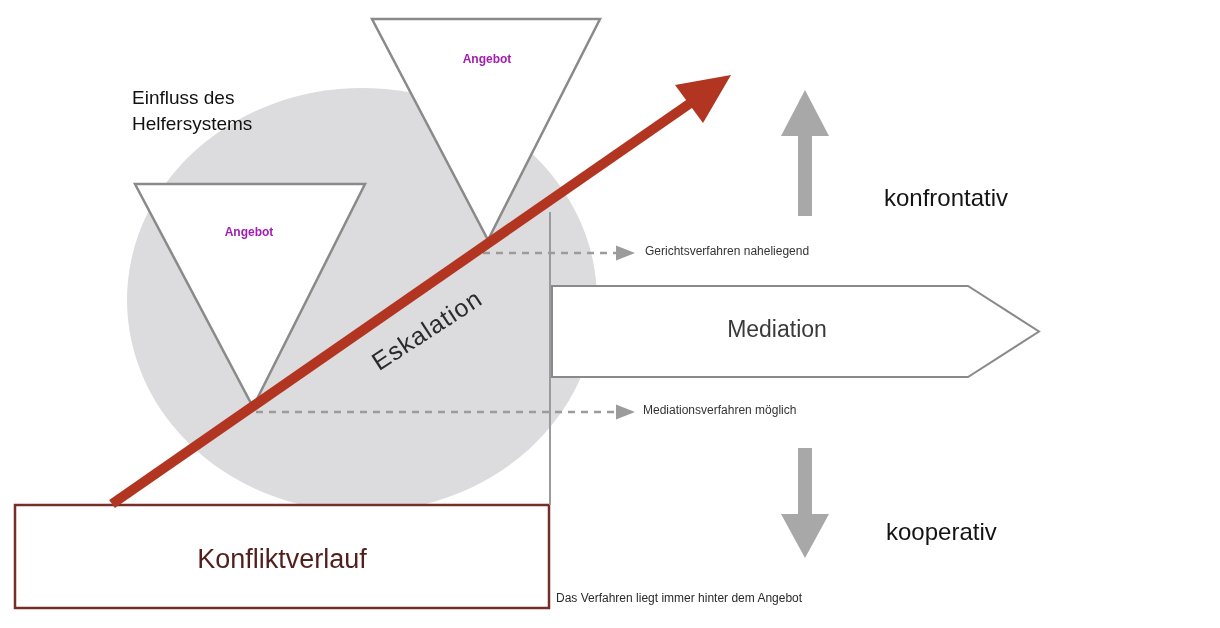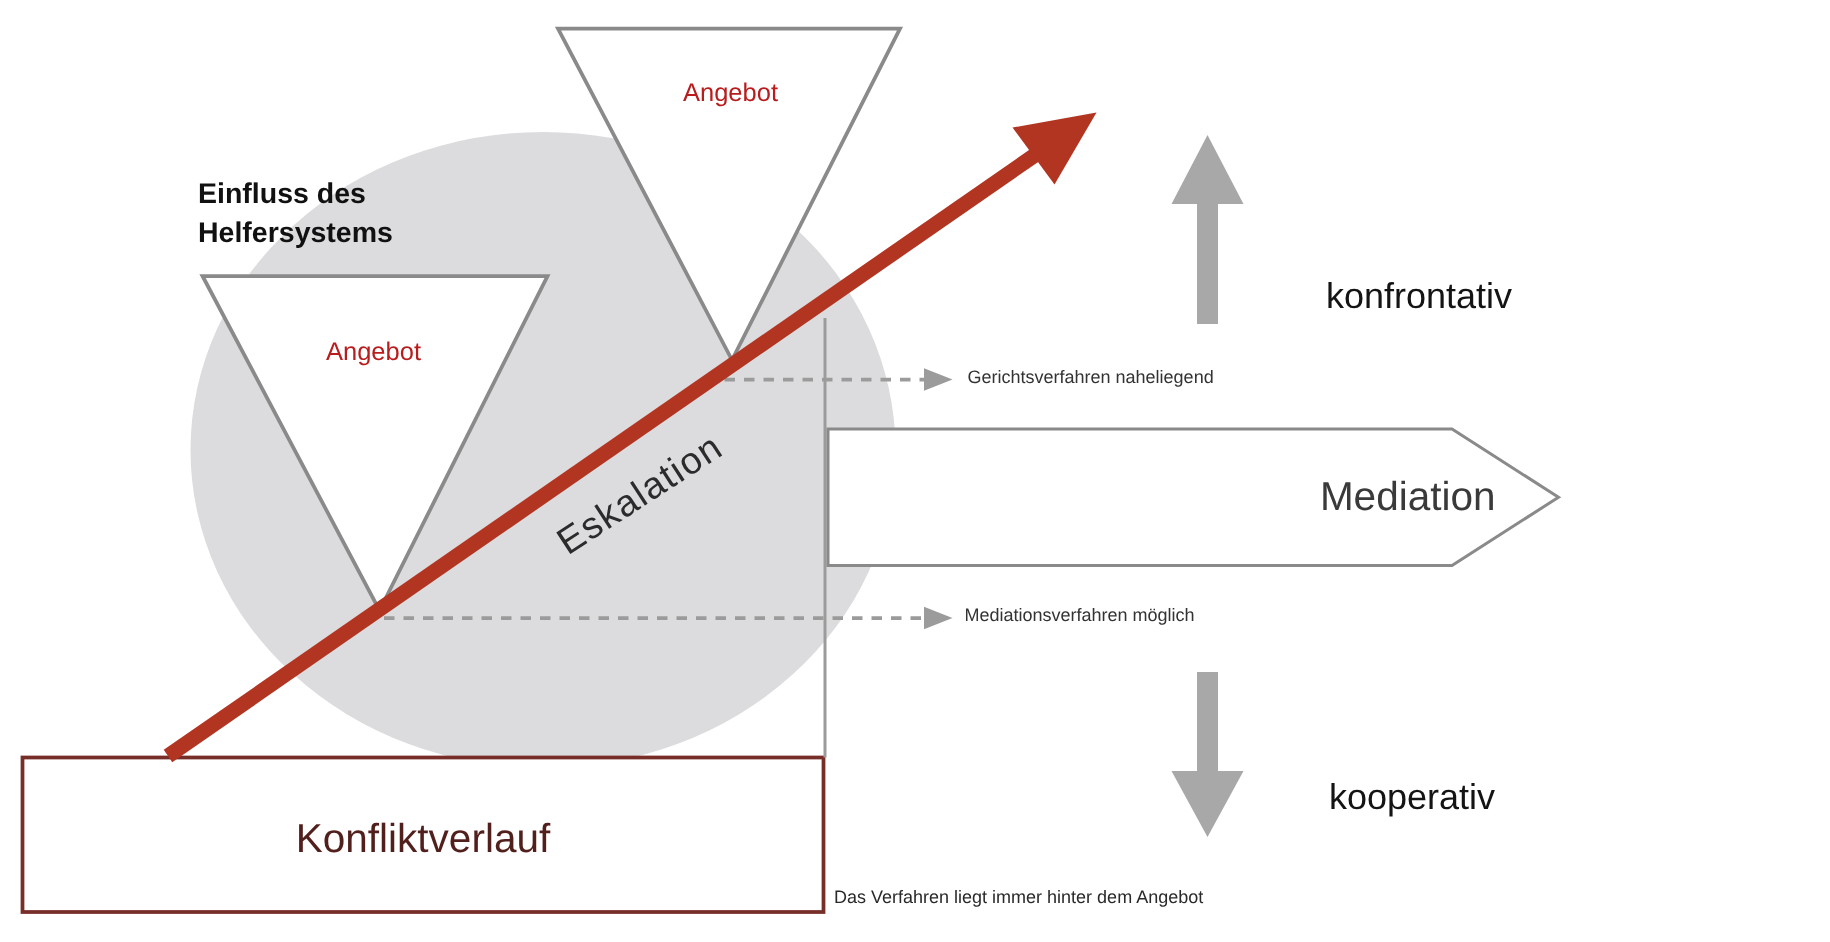--- a/index.html
+++ b/index.html
@@ -2,29 +2,29 @@
 <html><head>
 <meta charset="utf-8">
 <style>
   html,body{margin:0;padding:0;background:#fff;}
   #canvas{
     position:relative;width:1220px;height:628px;background:#ffffff;overflow:hidden;
     font-family:"Liberation Sans", sans-serif;color:#1f1f1f;
   }
   #shapes{position:absolute;left:0;top:0;width:1220px;height:628px;}
   .txt{position:absolute;white-space:pre-line;}
-  .helper-label{left:132px;top:85px;font-size:19px;font-weight:bold;line-height:26px;color:#111;margin-top:32px;}
-  .funnel-label{width:120px;text-align:center;font-size:17px;font-weight:normal;color:#b91c1c;}
+  .helper-label{left:132px;top:85px;font-size:19px;font-weight:normal;line-height:26px;color:#111;}
+  .funnel-label{width:120px;text-align:center;font-size:12px;font-weight:bold;color:#a21caf;}
   .funnel-label.top{left:427px;top:52px;}
   .funnel-label.left{left:189px;top:225px;}
   .escalation-label{
     left:427px;top:330px;font-size:25px;font-weight:300;color:#2b2b2b;letter-spacing:1px;
     transform:translate(-50%,-50%) rotate(-33deg);
   }
-  .mediation-label{left:557px;top:316px;width:440px;text-align:right;font-size:27px;font-weight:300;color:#3a3a3a;}
+  .mediation-label{left:557px;top:316px;width:440px;text-align:center;font-size:23px;font-weight:300;color:#3a3a3a;}
   .axis-label{font-size:24px;font-weight:300;color:#141414;}
   .axis-label.konfrontativ{left:884px;top:140px;margin-top:44px;}
   .axis-label.kooperativ{left:886px;top:518px;}
   .annotation{font-size:12px;color:#333;}
   .annotation.court{left:645px;top:244px;}
   .annotation.mediation-possible{left:643px;top:403px;}
   .annotation.footnote{left:556px;top:574px;color:#2a2a2a;margin-top:17px;}
   .conflict-label{left:15px;top:544px;width:534px;text-align:center;font-size:27px;font-weight:300;color:#511f1c;}
 </style>
 </head>

